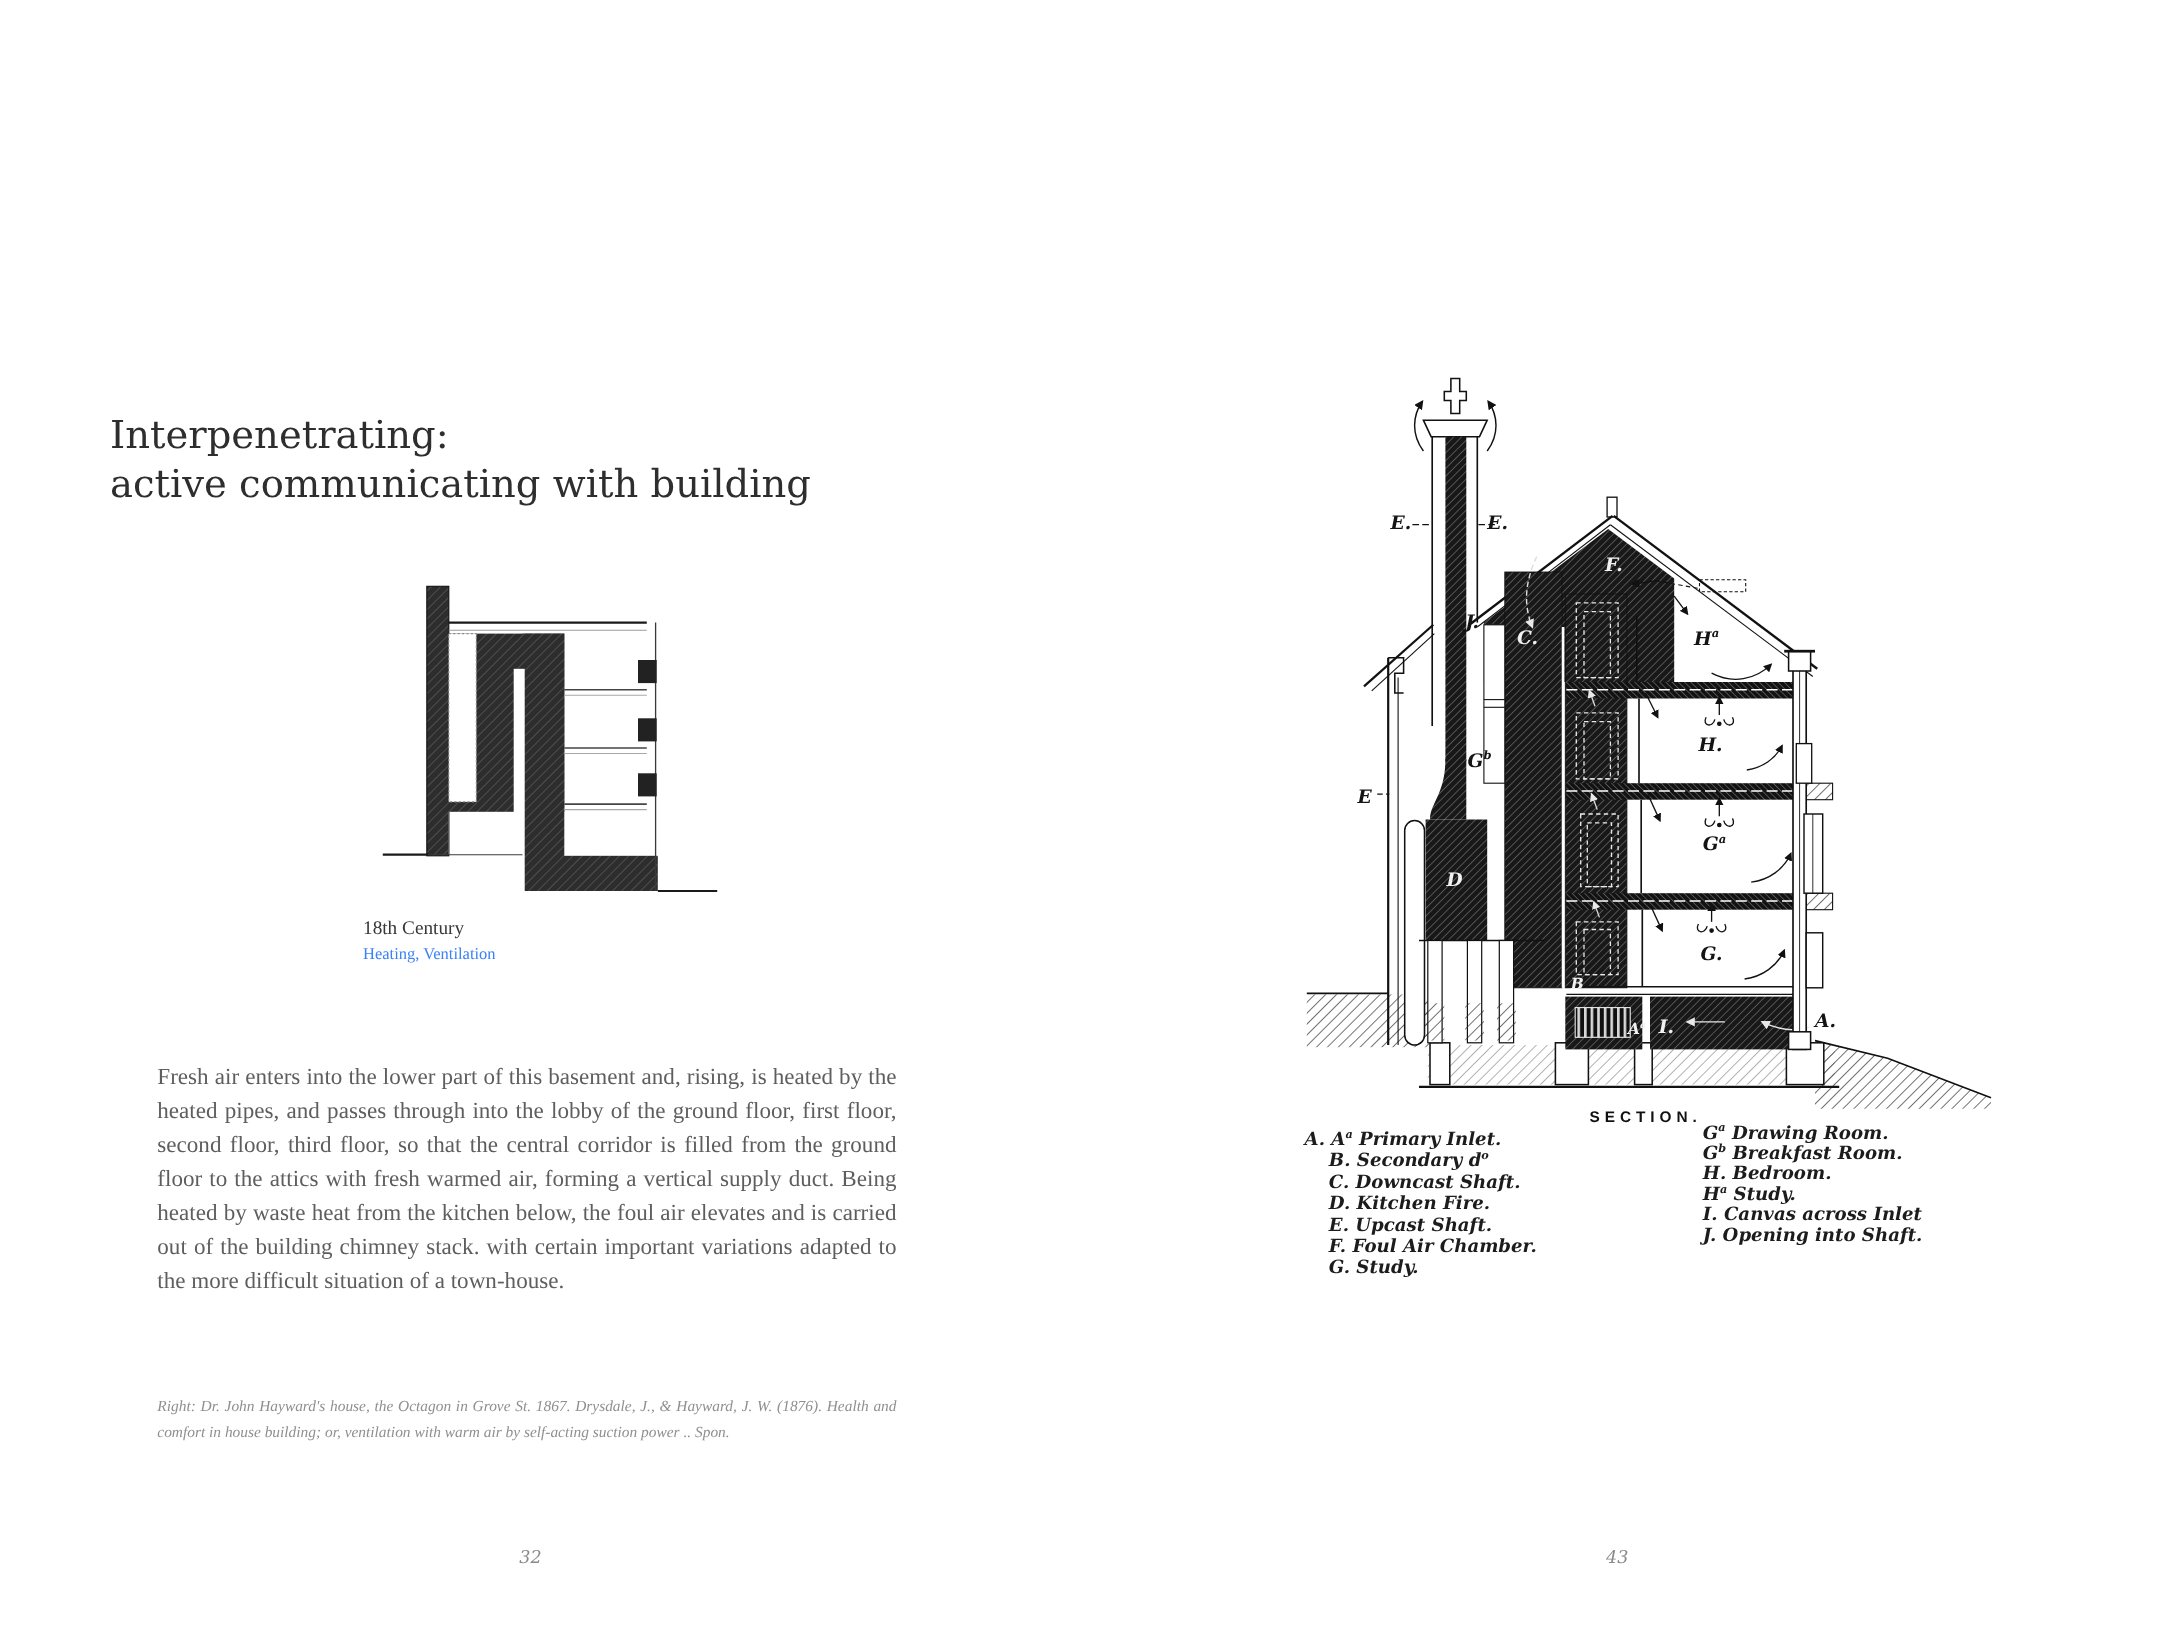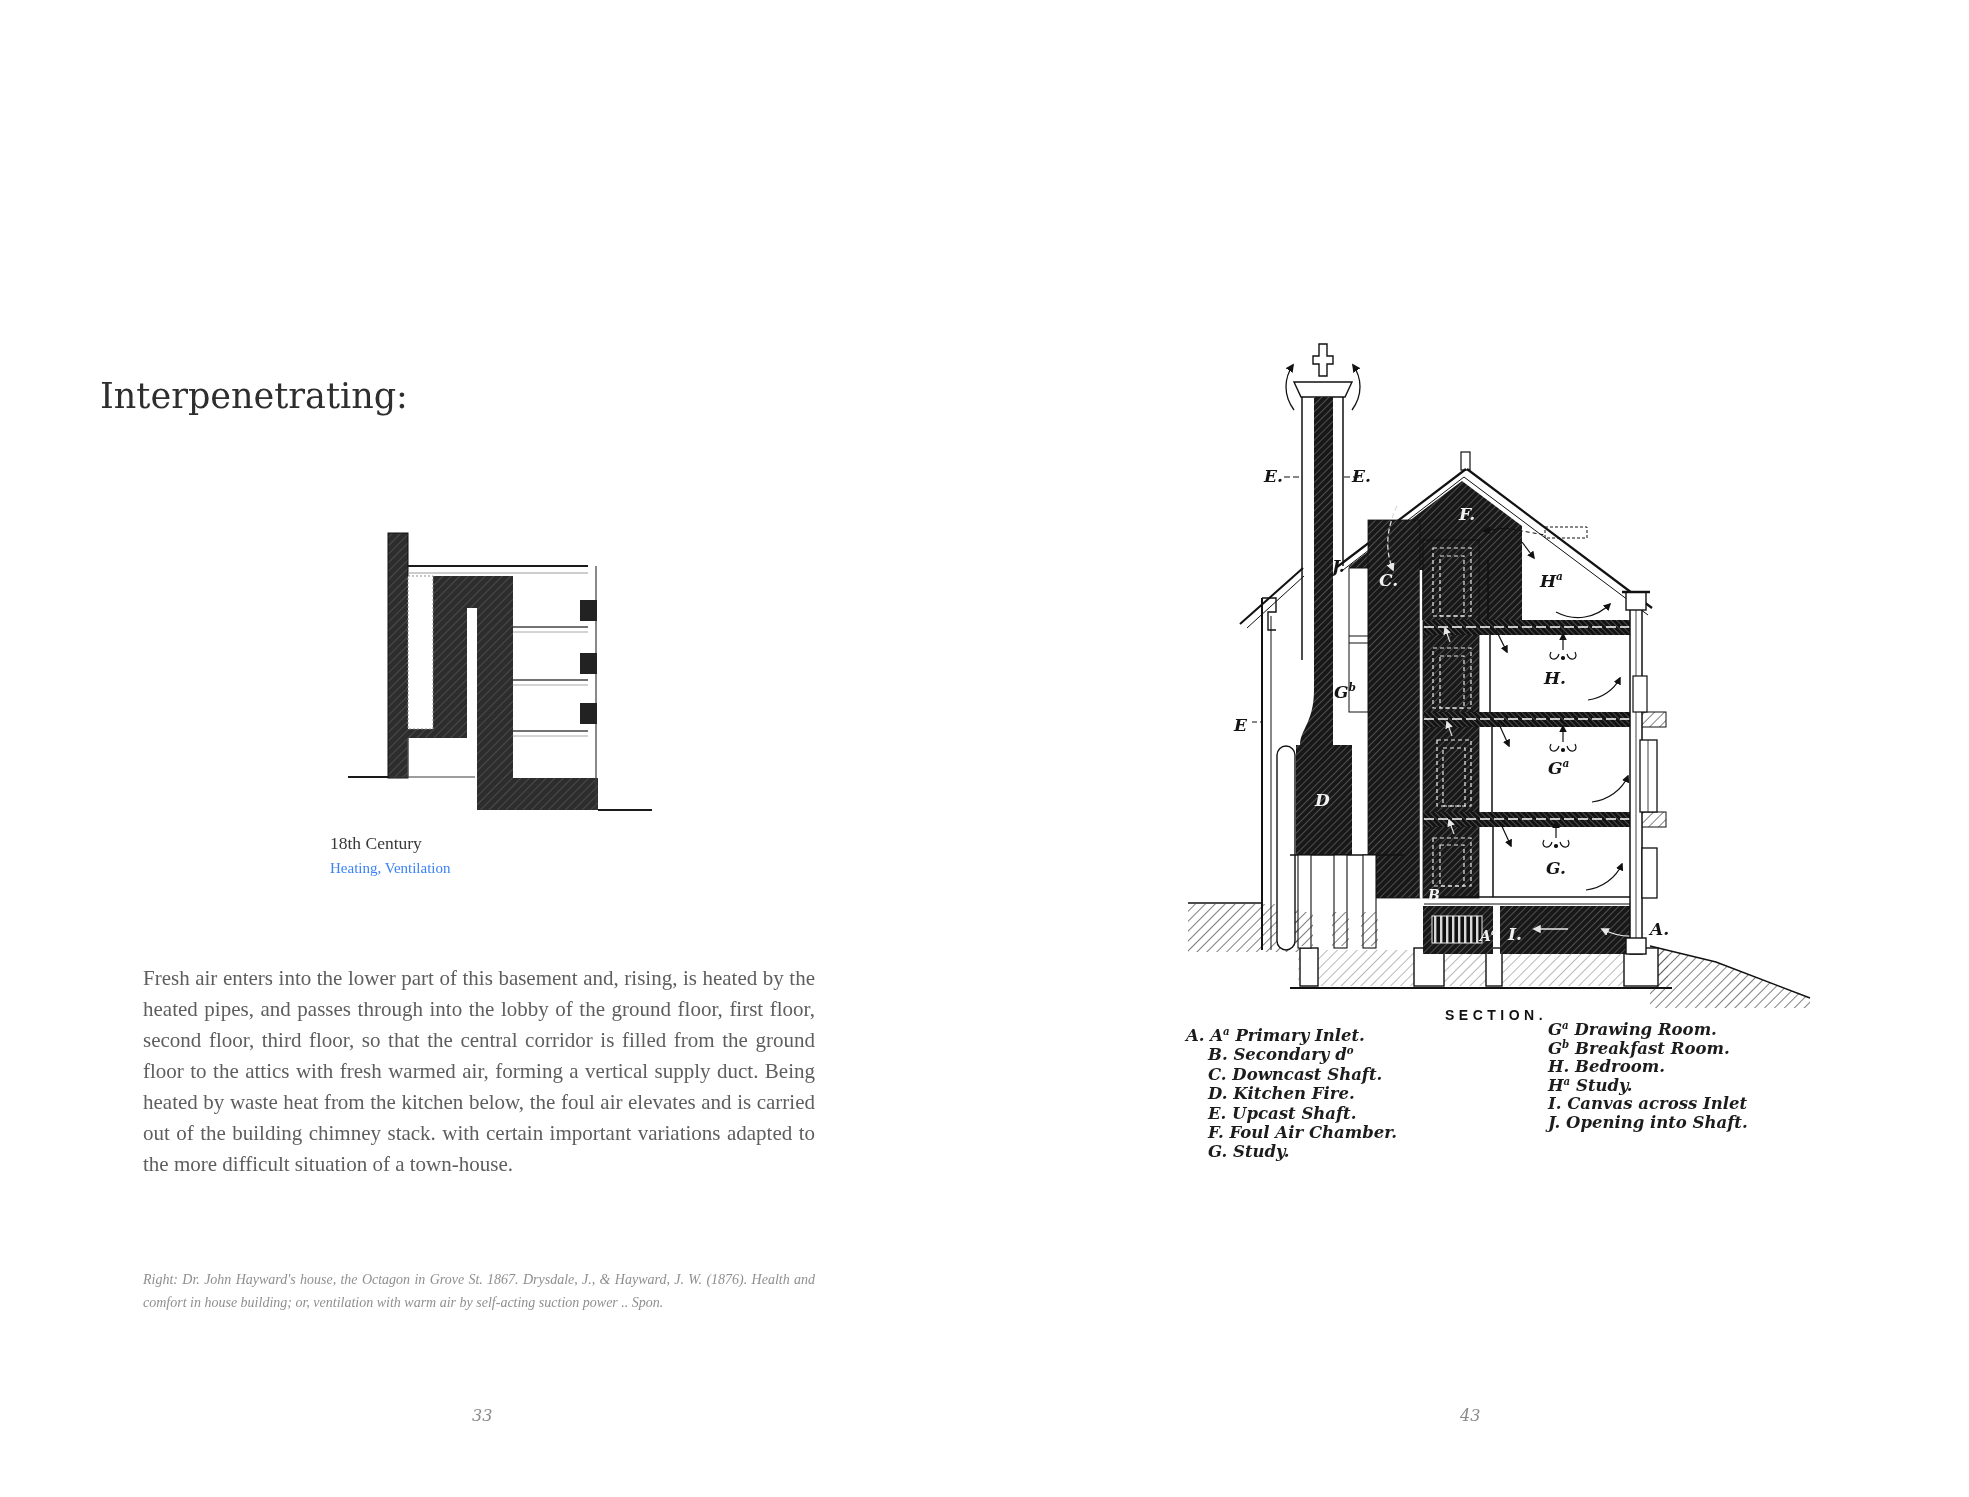--- a/index.html
+++ b/index.html
@@ -34,20 +34,21 @@
   .legend-col .legend-line.first{padding-left:0;}
   .legend-left{left:1186px;top:1026px;}
   .legend-right{left:1548px;top:1021px;}
   .legend-right .legend-line{padding-left:0;line-height:18.6px;}
 </style>
 </head>
 <body>
 
 <div class="abs title">
   <div>Interpenetrating:</div>
+  <div>active communicating with building</div>
 </div>
 
 <svg class="abs" style="left:300px;top:520px;" width="360" height="300" viewBox="300 520 360 300">
   <defs>
     <pattern id="lhx" width="6" height="6" patternUnits="userSpaceOnUse" patternTransform="rotate(45)">
       <rect width="6" height="6" fill="#2d2d2d"></rect>
       <line x1="0" y1="0" x2="0" y2="6" stroke="#5f5f5f" stroke-width="1.2"></line>
     </pattern>
   </defs>
 
@@ -82,21 +83,21 @@
 
 <div class="abs diagram-caption">
   <div class="cap1">18th Century</div>
   <div class="cap2">Heating, Ventilation</div>
 </div>
 
 <div class="abs body-text">Fresh air enters into the lower part of this basement and, rising, is heated by the heated pipes, and passes through into the lobby of the ground floor, first floor, second floor, third floor, so that the central corridor is filled from the ground floor to the attics with fresh warmed air, forming a vertical supply duct. Being heated by waste heat from the kitchen below, the foul air elevates and is carried out of the building chimney stack. with certain important variations adapted to the more difficult situation of a town-house.</div>
 
 <div class="abs citation">Right: Dr. John Hayward's house, the Octagon in Grove St. 1867. Drysdale, J., &amp; Hayward, J. W. (1876). Health and comfort in house building; or, ventilation with warm air by self-acting suction power .. Spon.</div>
 
-<div class="abs pageno" style="left:472px;top:1406px;">33</div>
+<div class="abs pageno" style="left:472px;top:1406px;">32</div>
 
 <svg class="abs" style="left:1180px;top:270px;" width="650" height="740" viewBox="1180 270 650 740">
   <defs>
     <pattern id="hx" width="5" height="5" patternUnits="userSpaceOnUse" patternTransform="rotate(45)">
       <rect width="5" height="5" fill="#181818"></rect>
       <line x1="0" y1="0" x2="0" y2="5" stroke="#858585" stroke-width="1"></line>
     </pattern>
     <pattern id="hx2" width="4" height="4" patternUnits="userSpaceOnUse" patternTransform="rotate(-45)">
       <rect width="4" height="4" fill="#121212"></rect>
       <line x1="0" y1="0" x2="0" y2="4" stroke="#8f8f8f" stroke-width="0.9"></line>

